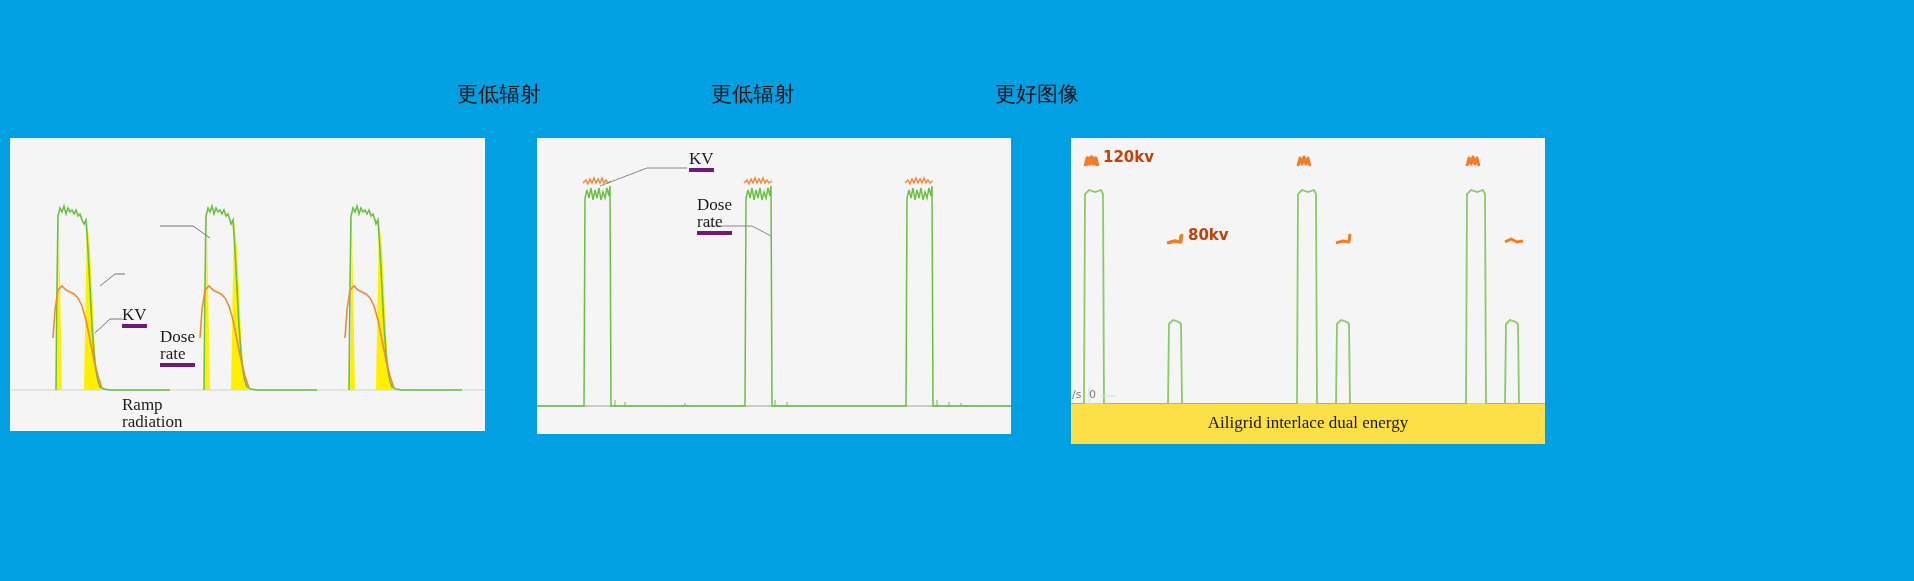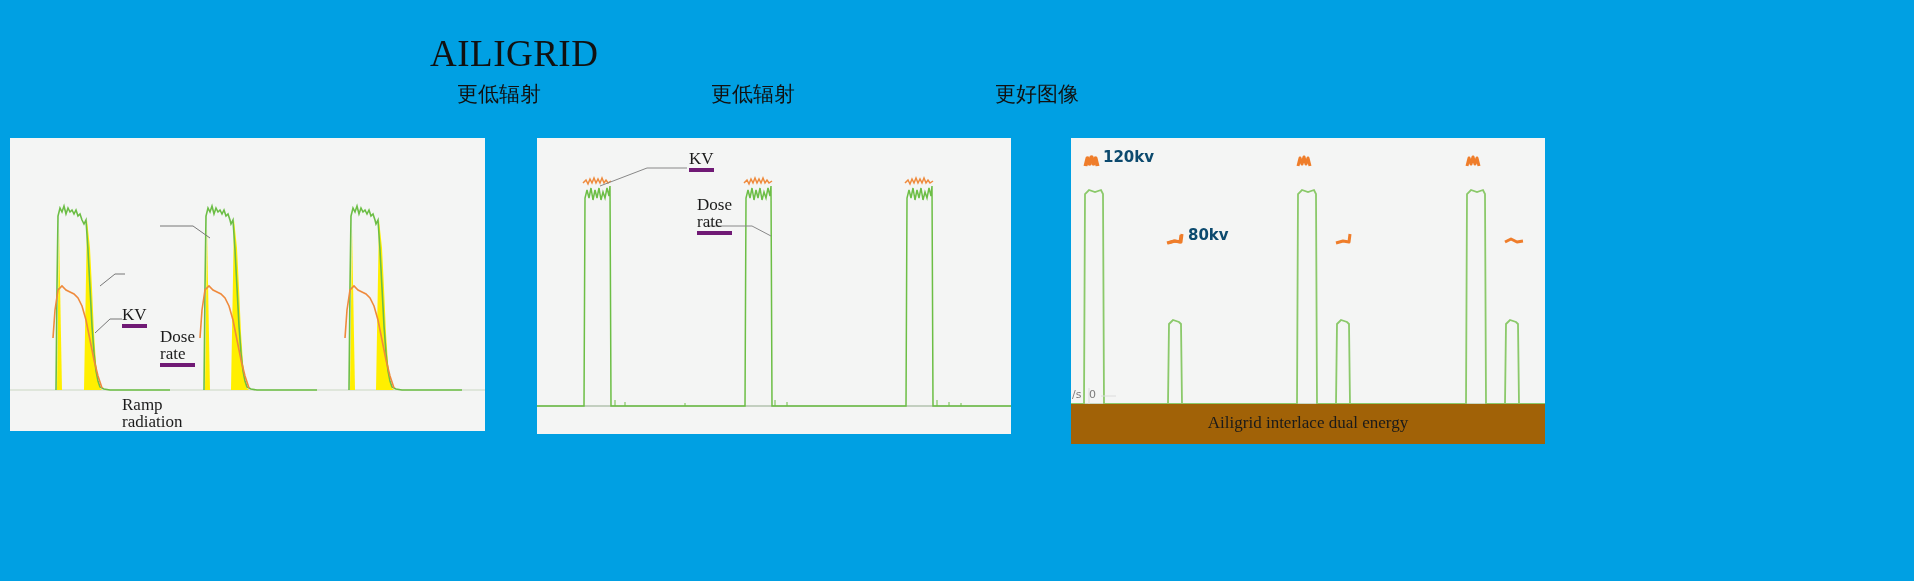--- a/index.html
+++ b/index.html
@@ -74,55 +74,54 @@
     white-space: nowrap;
   }
 
   
   #panel-3-capbg {
     position: absolute;
     left: 1071px;
     top: 404px;
     width: 474px;
     height: 40px;
-    background: #a16207;
+    background: #fde047;
   }
 
   
   .anno {
     position: absolute;
     color: #1b1b1b;
     font-family: "Liberation Serif", serif;
     font-size: 17px;
     line-height: 17px;
     white-space: pre-line;
     border-bottom: 4px solid #701a75;
     padding-bottom: 1px;
   }
   .legend-label {
     position: absolute;
-    color: #0c4a6e;
+    color: #c2410c;
     font-family: "DejaVu Sans", sans-serif;
     font-size: 15px;
     font-weight: bold;
     white-space: nowrap;
   }
   .axis-text {
     position: absolute;
     color: #7b7b7b;
     font-family: "DejaVu Sans", sans-serif;
     font-size: 11px;
     white-space: nowrap;
   }
 </style>
 </head>
 <body>
 
 <div id="header">
-  <div class="headline headline-en" id="hl-en-1">AILIGRID</div>
   <div class="headline headline-cn" id="hl-cn-1">更低辐射</div>
   <div class="headline headline-cn" id="hl-cn-2">更低辐射</div>
   <div class="headline headline-cn" id="hl-cn-3">更好图像</div>
 </div>
 
 <div class="panel" id="panel-1">
 
   <svg class="plot" viewBox="0 0 475 300" width="475" height="300" preserveAspectRatio="none">
 
     <line x1="0" y1="252" x2="475" y2="252" stroke="#c9d7c2" stroke-width="1.2"></line>

